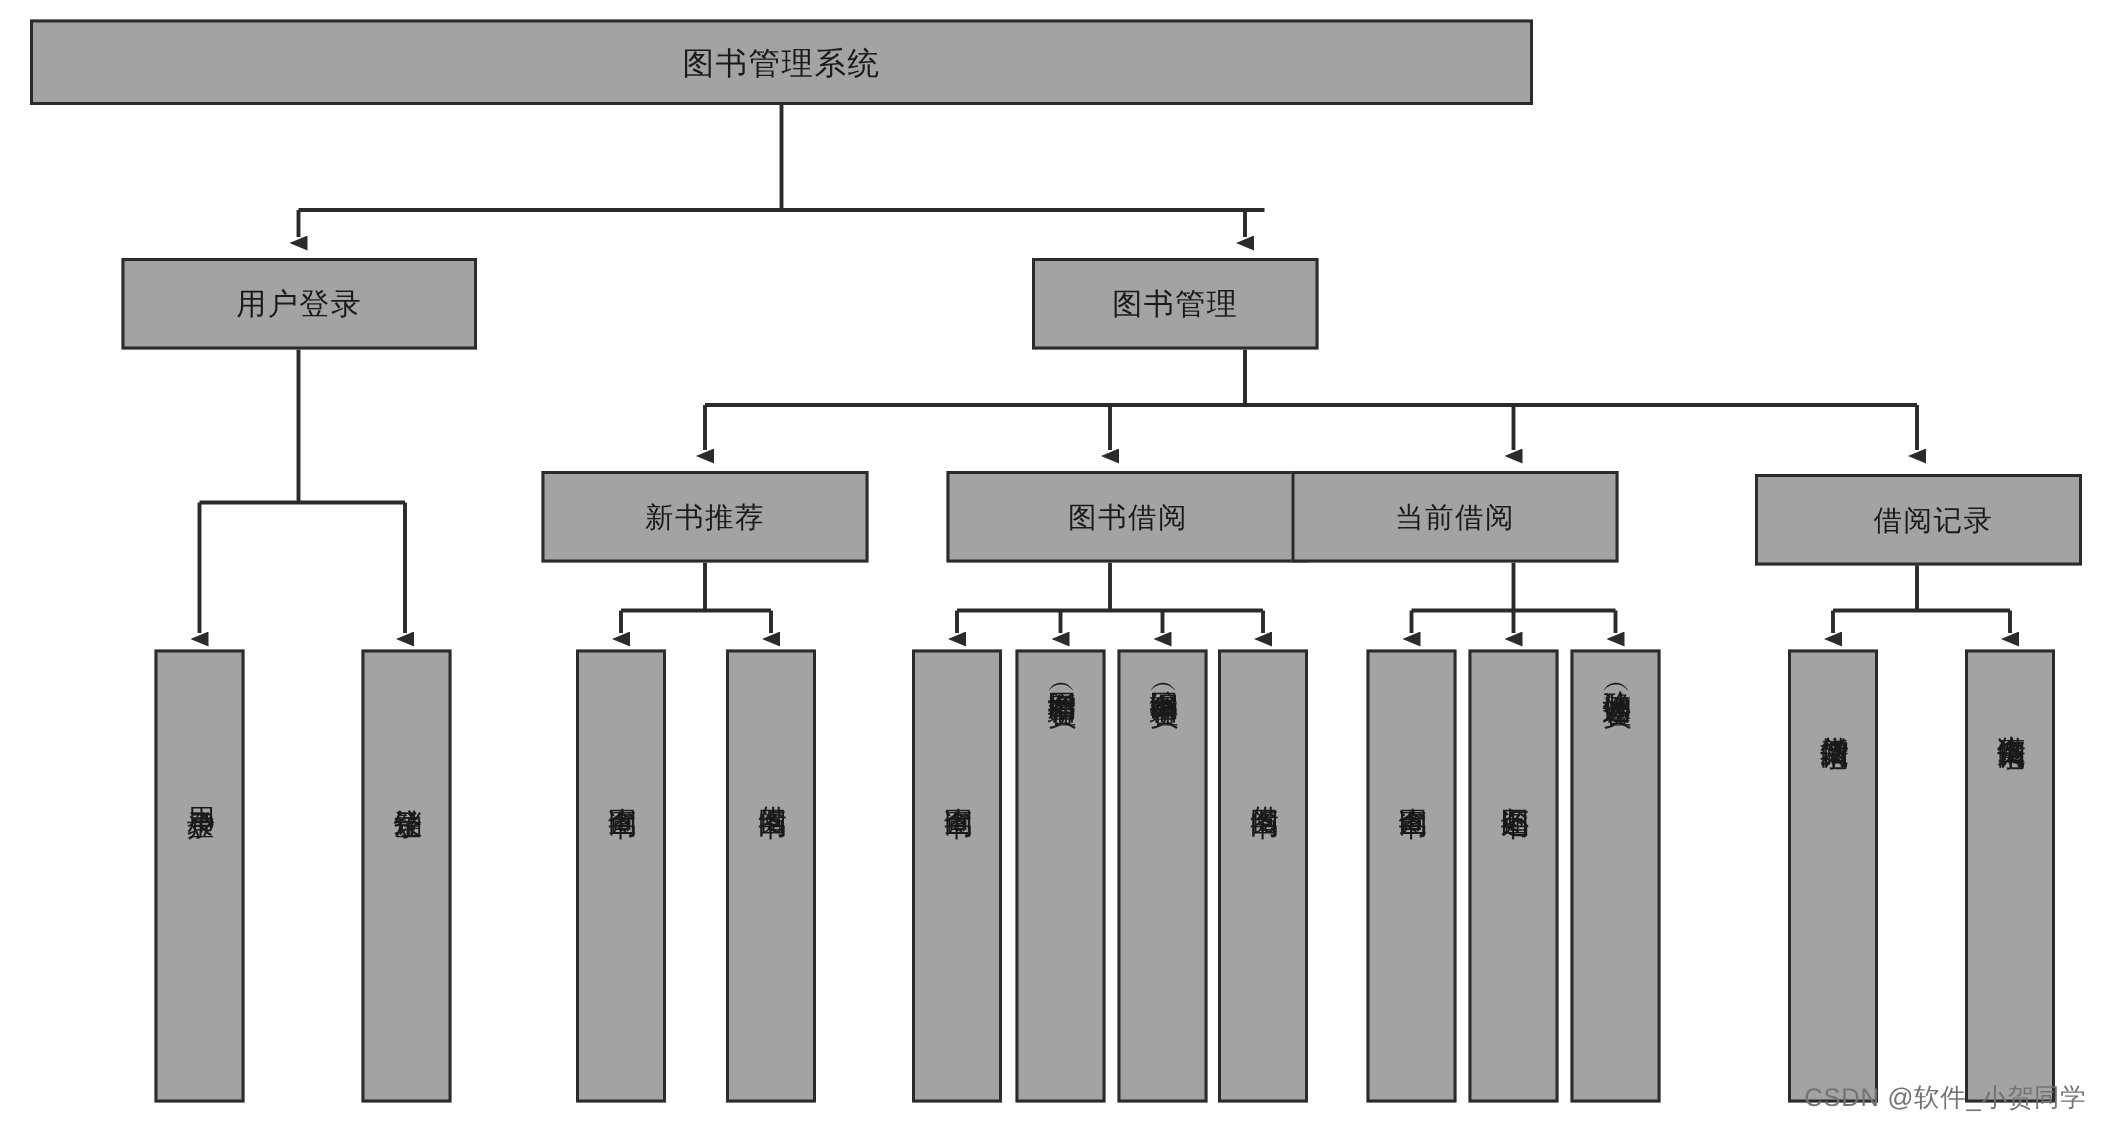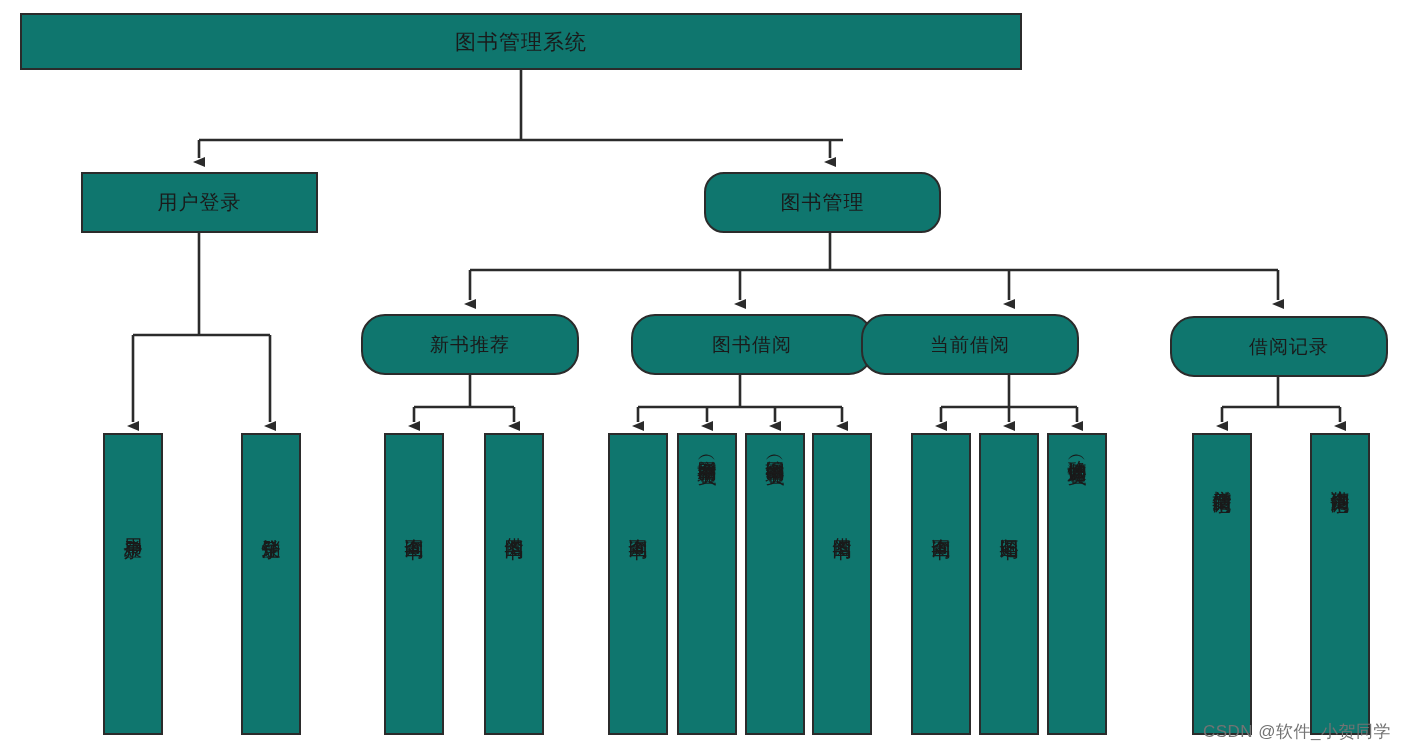--- a/index.html
+++ b/index.html
@@ -22,36 +22,35 @@
     position: absolute;
     left: 0;
     top: 0;
     width: 1405px;
     height: 747px;
     pointer-events: none;
   }
   .node {
     position: absolute;
     box-sizing: border-box;
-    background: #0f766e;
+    background: #a3a3a3;
     border: 2px solid #2b2b2b;
     display: flex;
     align-items: center;
     justify-content: center;
     color: #1a1a1a;
   }
   .node.root {
     font-size: 21px;
   }
   .node.level2 {
     font-size: 20px;
   }
   .node.level3 {
     font-size: 19px;
-    border-radius: 24px;
   }
   .node.leaf {
     font-size: 19px;
     align-items: flex-start;
     justify-content: center;
     padding-top: 6px;
   }
   .vtext {
     writing-mode: vertical-rl;
     text-orientation: upright;
@@ -128,21 +127,21 @@
     </g>
   </svg>
 
   <div class="node root" style="left:20px; top:13px; width:1002px; height:57px;">
     <span class="htext">图书管理系统</span>
   </div>
 
   <div class="node level2" style="left:81px; top:172px; width:237px; height:61px;">
     <span class="htext">用户登录</span>
   </div>
-  <div class="node level2" style="left:704px; top:172px; width:237px; height:61px;border-radius:20px;">
+  <div class="node level2" style="left:688px; top:172px; width:191px; height:61px;">
     <span class="htext">图书管理</span>
   </div>
 
   <div class="node level3" style="left:361px; top:314px; width:218px; height:61px;">
     <span class="htext">新书推荐</span>
   </div>
   <div class="node level3" style="left:631px; top:314px; width:242px; height:61px;">
     <span class="htext">图书借阅</span>
   </div>
   <div class="node level3" style="left:861px; top:314px; width:218px; height:61px;">

